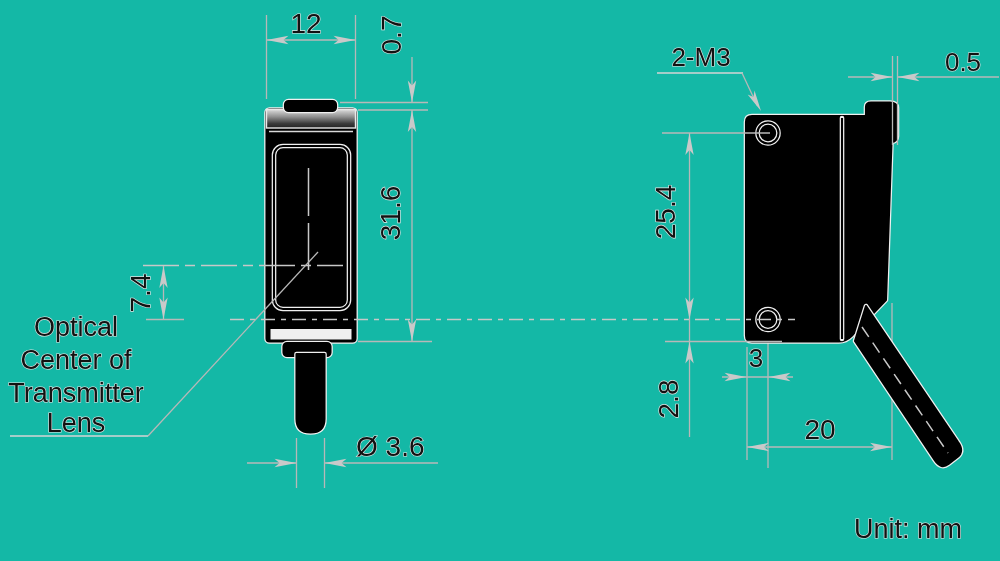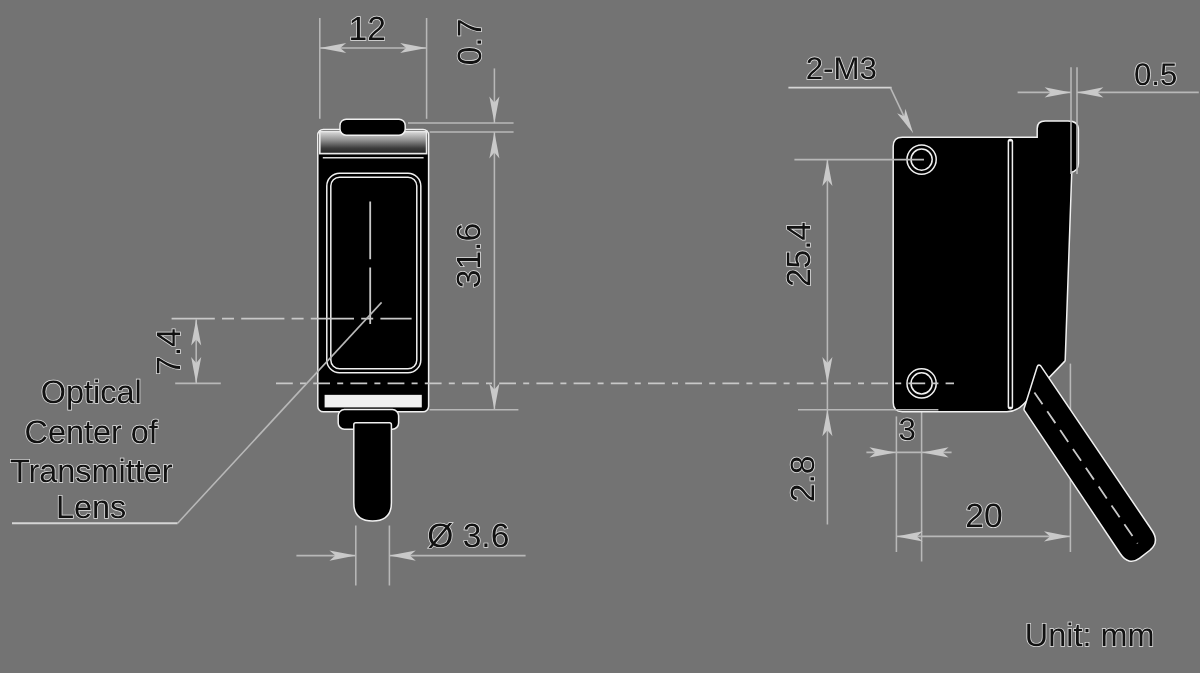--- a/index.html
+++ b/index.html
@@ -1,16 +1,16 @@
 <!DOCTYPE html>
 <html><head>
 <meta charset="utf-8">
 <style>
   html,body{margin:0;padding:0;background:#000;}
-  #stage{position:relative;width:1000px;height:561px;background:#737373;overflow:hidden;}
+  #stage{position:relative;width:1000px;height:561px;background:#14b8a6;overflow:hidden;}
   svg{position:absolute;left:0;top:0;}
   text{font-family:"Liberation Sans","DejaVu Sans",sans-serif;
        paint-order:stroke;stroke:#e4e4e4;stroke-width:1.2px;fill:#121212;}
   .t28{font-size:28px;}
   .t26{font-size:26px;}
   .t27{font-size:27px;}
   .dim{stroke:#b8b8b8;stroke-width:1.3;fill:none;}
   .dimb{stroke:#d5d5d5;stroke-width:1.6;fill:none;}
   .ctr{stroke:#c8c8c8;stroke-width:1.5;fill:none;}
   .dart{fill:#c9c9c9;stroke:none;}

